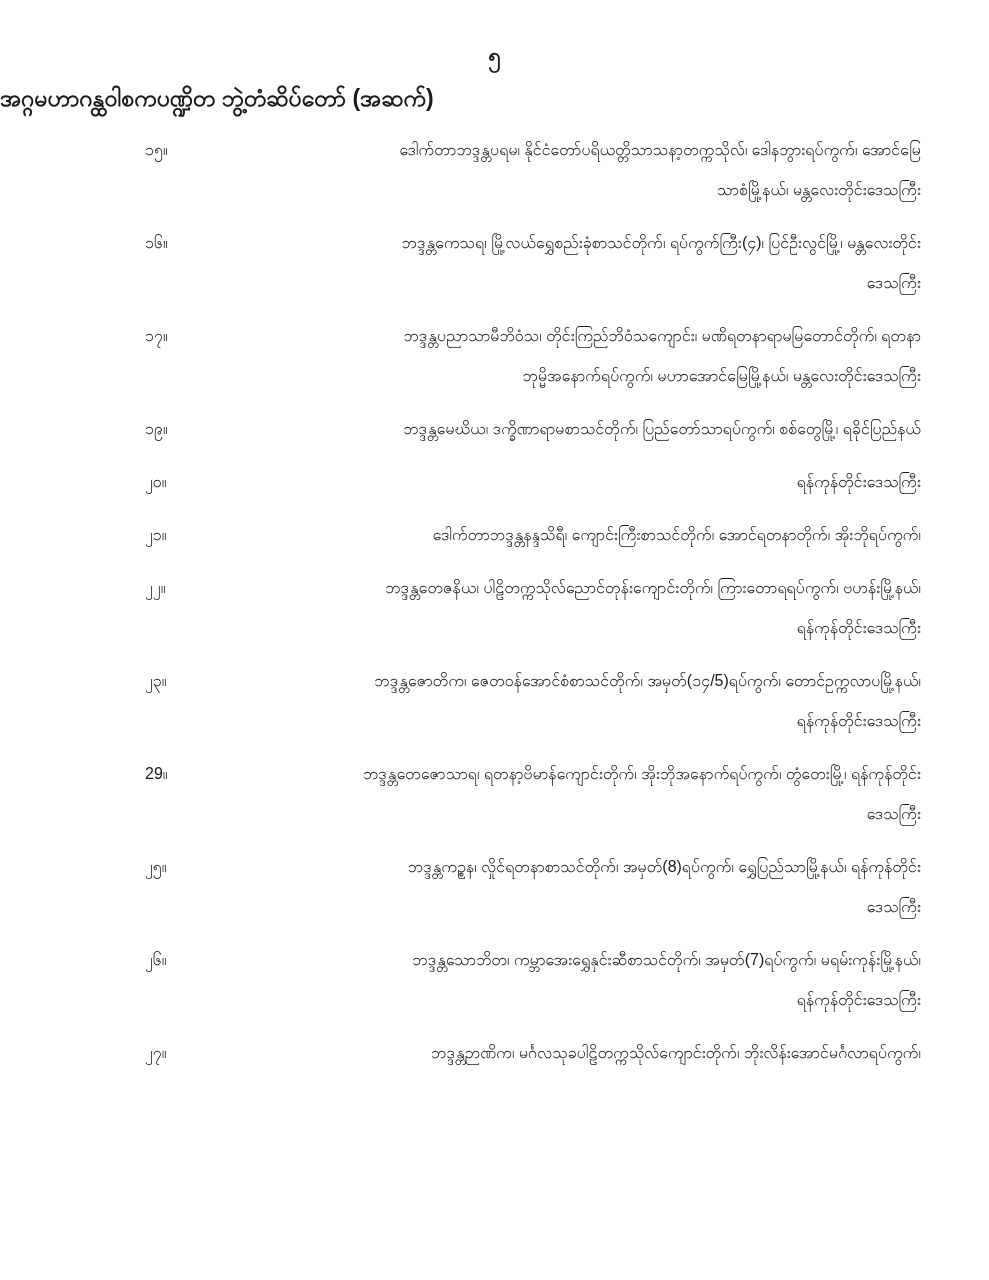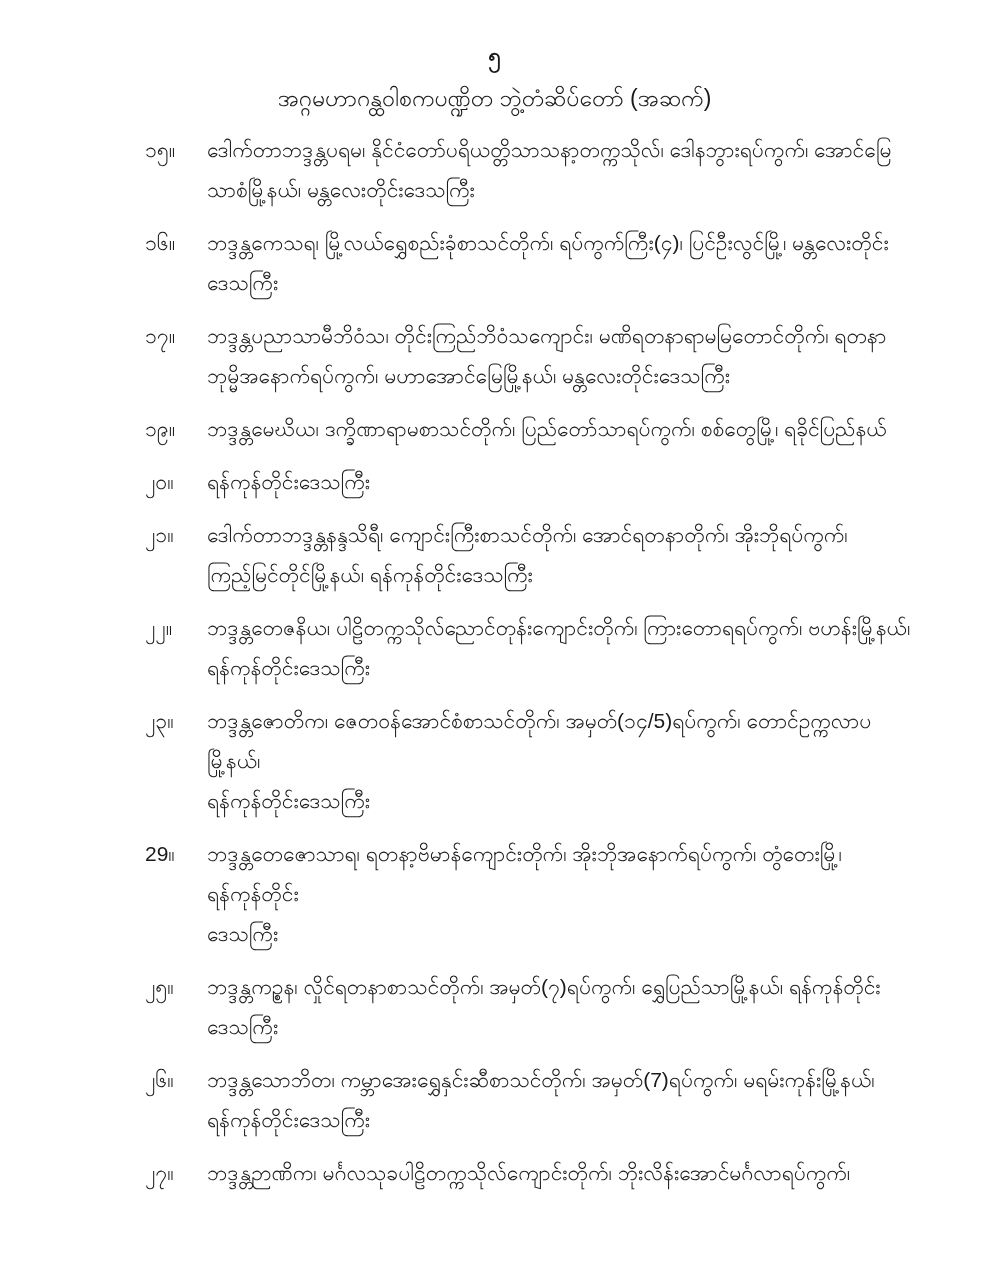--- a/index.html
+++ b/index.html
@@ -19,47 +19,47 @@
     padding-top: 42px;
   }
   .page-number {
     text-align: center;
     font-size: 22px;
     font-weight: 700;
     line-height: 28px;
     margin-bottom: 12px;
   }
   .doc-title {
-    text-align: center;
+    text-align: left;
     font-size: 23px;
-    font-weight: 400;
+    font-weight: 700;
     line-height: 32px;
     margin-bottom: 16px;
   }
   .award-list {
     margin: 0 68px 0 145px;
   }
   .award-item {
     display: flex;
     align-items: flex-start;
     margin-bottom: 13px;
-    font-size: 21px;
+    font-size: 16px;
     line-height: 40px;
     font-weight: 400;
   }
   .award-item .num {
     flex: 0 0 62px;
     white-space: nowrap;
   }
   .award-item .lines {
     flex: 1 1 auto;
   }
   .award-item .line {
     display: block;
-    text-align: left;
+    text-align: right;
   }
 </style>
 </head>
 <body>
 
 <div class="page">
   <div class="page-number">၅</div>
 
   <div class="doc-title">အဂ္ဂမဟာဂန္ထဝါစကပဏ္ဍိတ ဘွဲ့တံဆိပ်တော် (အဆက်)</div>
 
@@ -100,21 +100,20 @@
     <span class="num">၂၀။</span>
     <span class="lines">
           <span class="line">ရန်ကုန်တိုင်းဒေသကြီး</span>
         </span>
   </div>
 
   <div class="award-item">
     <span class="num">၂၁။</span>
     <span class="lines">
           <span class="line">ဒေါက်တာဘဒ္ဒန္တနန္ဒသိရီ၊ ကျောင်းကြီးစာသင်တိုက်၊ အောင်ရတနာတိုက်၊ အိုးဘိုရပ်ကွက်၊</span>
-          <span class="line">ကြည့်မြင်တိုင်မြို့နယ်၊ ရန်ကုန်တိုင်းဒေသကြီး</span>
         </span>
   </div>
 
   <div class="award-item">
     <span class="num">၂၂။</span>
     <span class="lines">
           <span class="line">ဘဒ္ဒန္တတေဇနိယ၊ ပါဠိတက္ကသိုလ်ညောင်တုန်းကျောင်းတိုက်၊ ကြားတောရရပ်ကွက်၊ ဗဟန်းမြို့နယ်၊</span>
           <span class="line">ရန်ကုန်တိုင်းဒေသကြီး</span>
         </span>
   </div>
@@ -131,21 +130,21 @@
     <span class="num">29။</span>
     <span class="lines">
           <span class="line">ဘဒ္ဒန္တတေဇောသာရ၊ ရတနာ့ဗိမာန်ကျောင်းတိုက်၊ အိုးဘိုအနောက်ရပ်ကွက်၊ တွံတေးမြို့၊ ရန်ကုန်တိုင်း</span>
           <span class="line">ဒေသကြီး</span>
         </span>
   </div>
 
   <div class="award-item">
     <span class="num">၂၅။</span>
     <span class="lines">
-          <span class="line">ဘဒ္ဒန္တကဉ္စန၊ လှိုင်ရတနာစာသင်တိုက်၊ အမှတ်(၇)ရပ်ကွက်၊ ရွှေပြည်သာမြို့နယ်၊ ရန်ကုန်တိုင်း</span>
+          <span class="line">ဘဒ္ဒန္တကဉ္စန၊ လှိုင်ရတနာစာသင်တိုက်၊ အမှတ်(8)ရပ်ကွက်၊ ရွှေပြည်သာမြို့နယ်၊ ရန်ကုန်တိုင်း</span>
           <span class="line">ဒေသကြီး</span>
         </span>
   </div>
 
   <div class="award-item">
     <span class="num">၂၆။</span>
     <span class="lines">
           <span class="line">ဘဒ္ဒန္တသောဘိတ၊ ကမ္ဘာအေးရွှေနှင်းဆီစာသင်တိုက်၊ အမှတ်(7)ရပ်ကွက်၊ မရမ်းကုန်းမြို့နယ်၊</span>
           <span class="line">ရန်ကုန်တိုင်းဒေသကြီး</span>
         </span>

